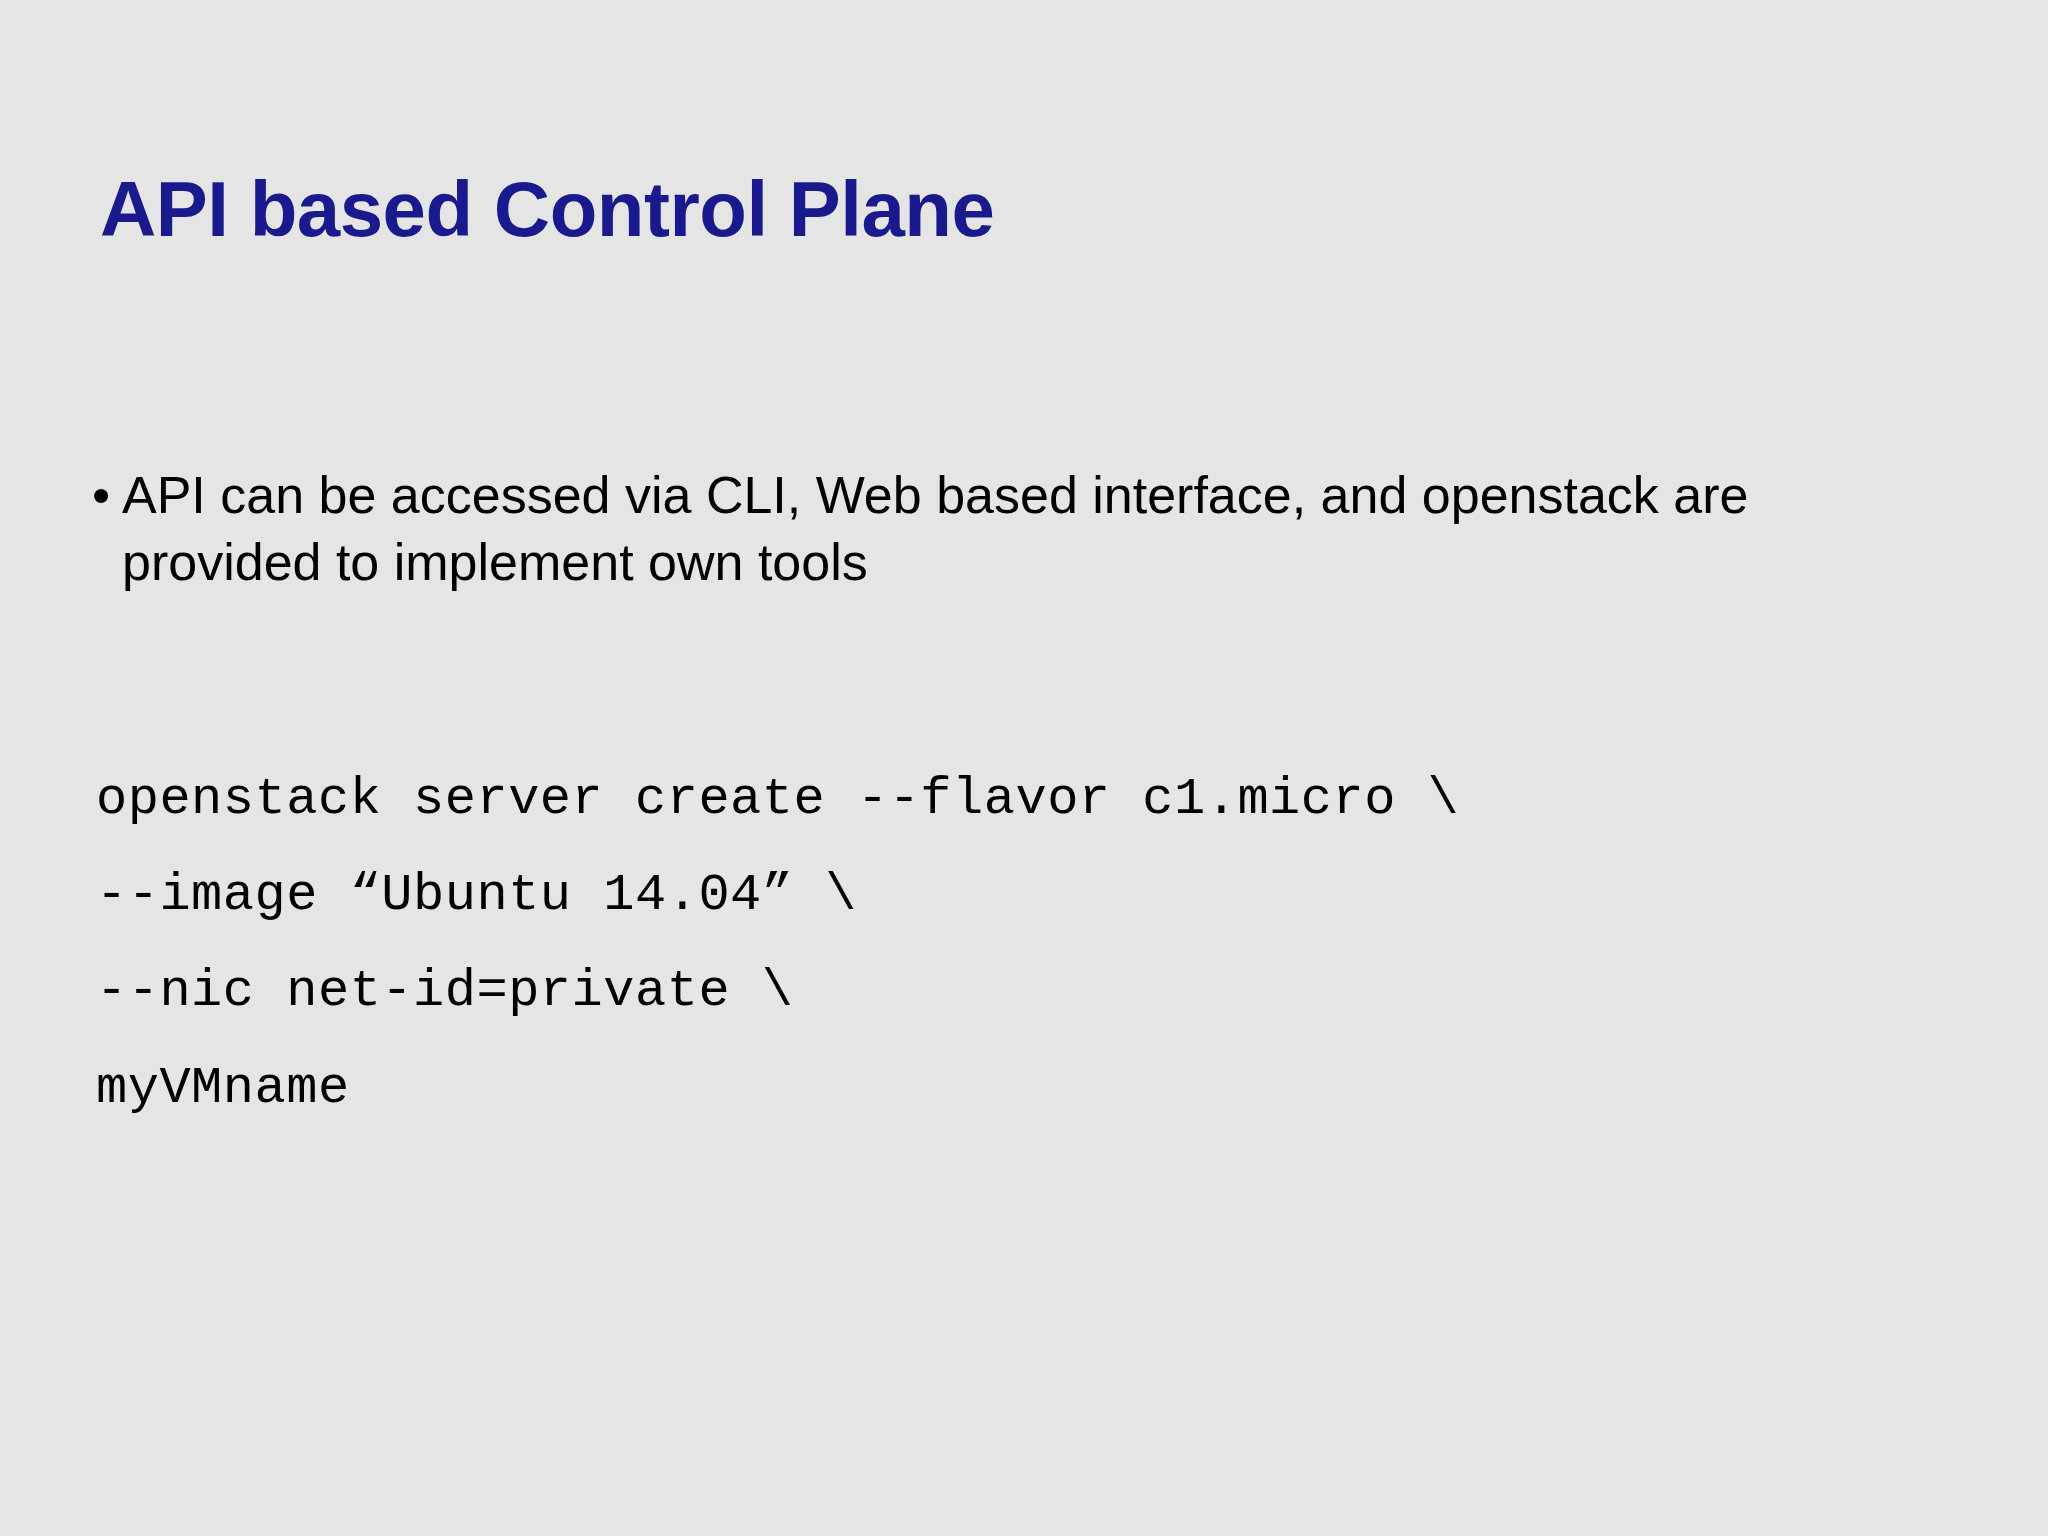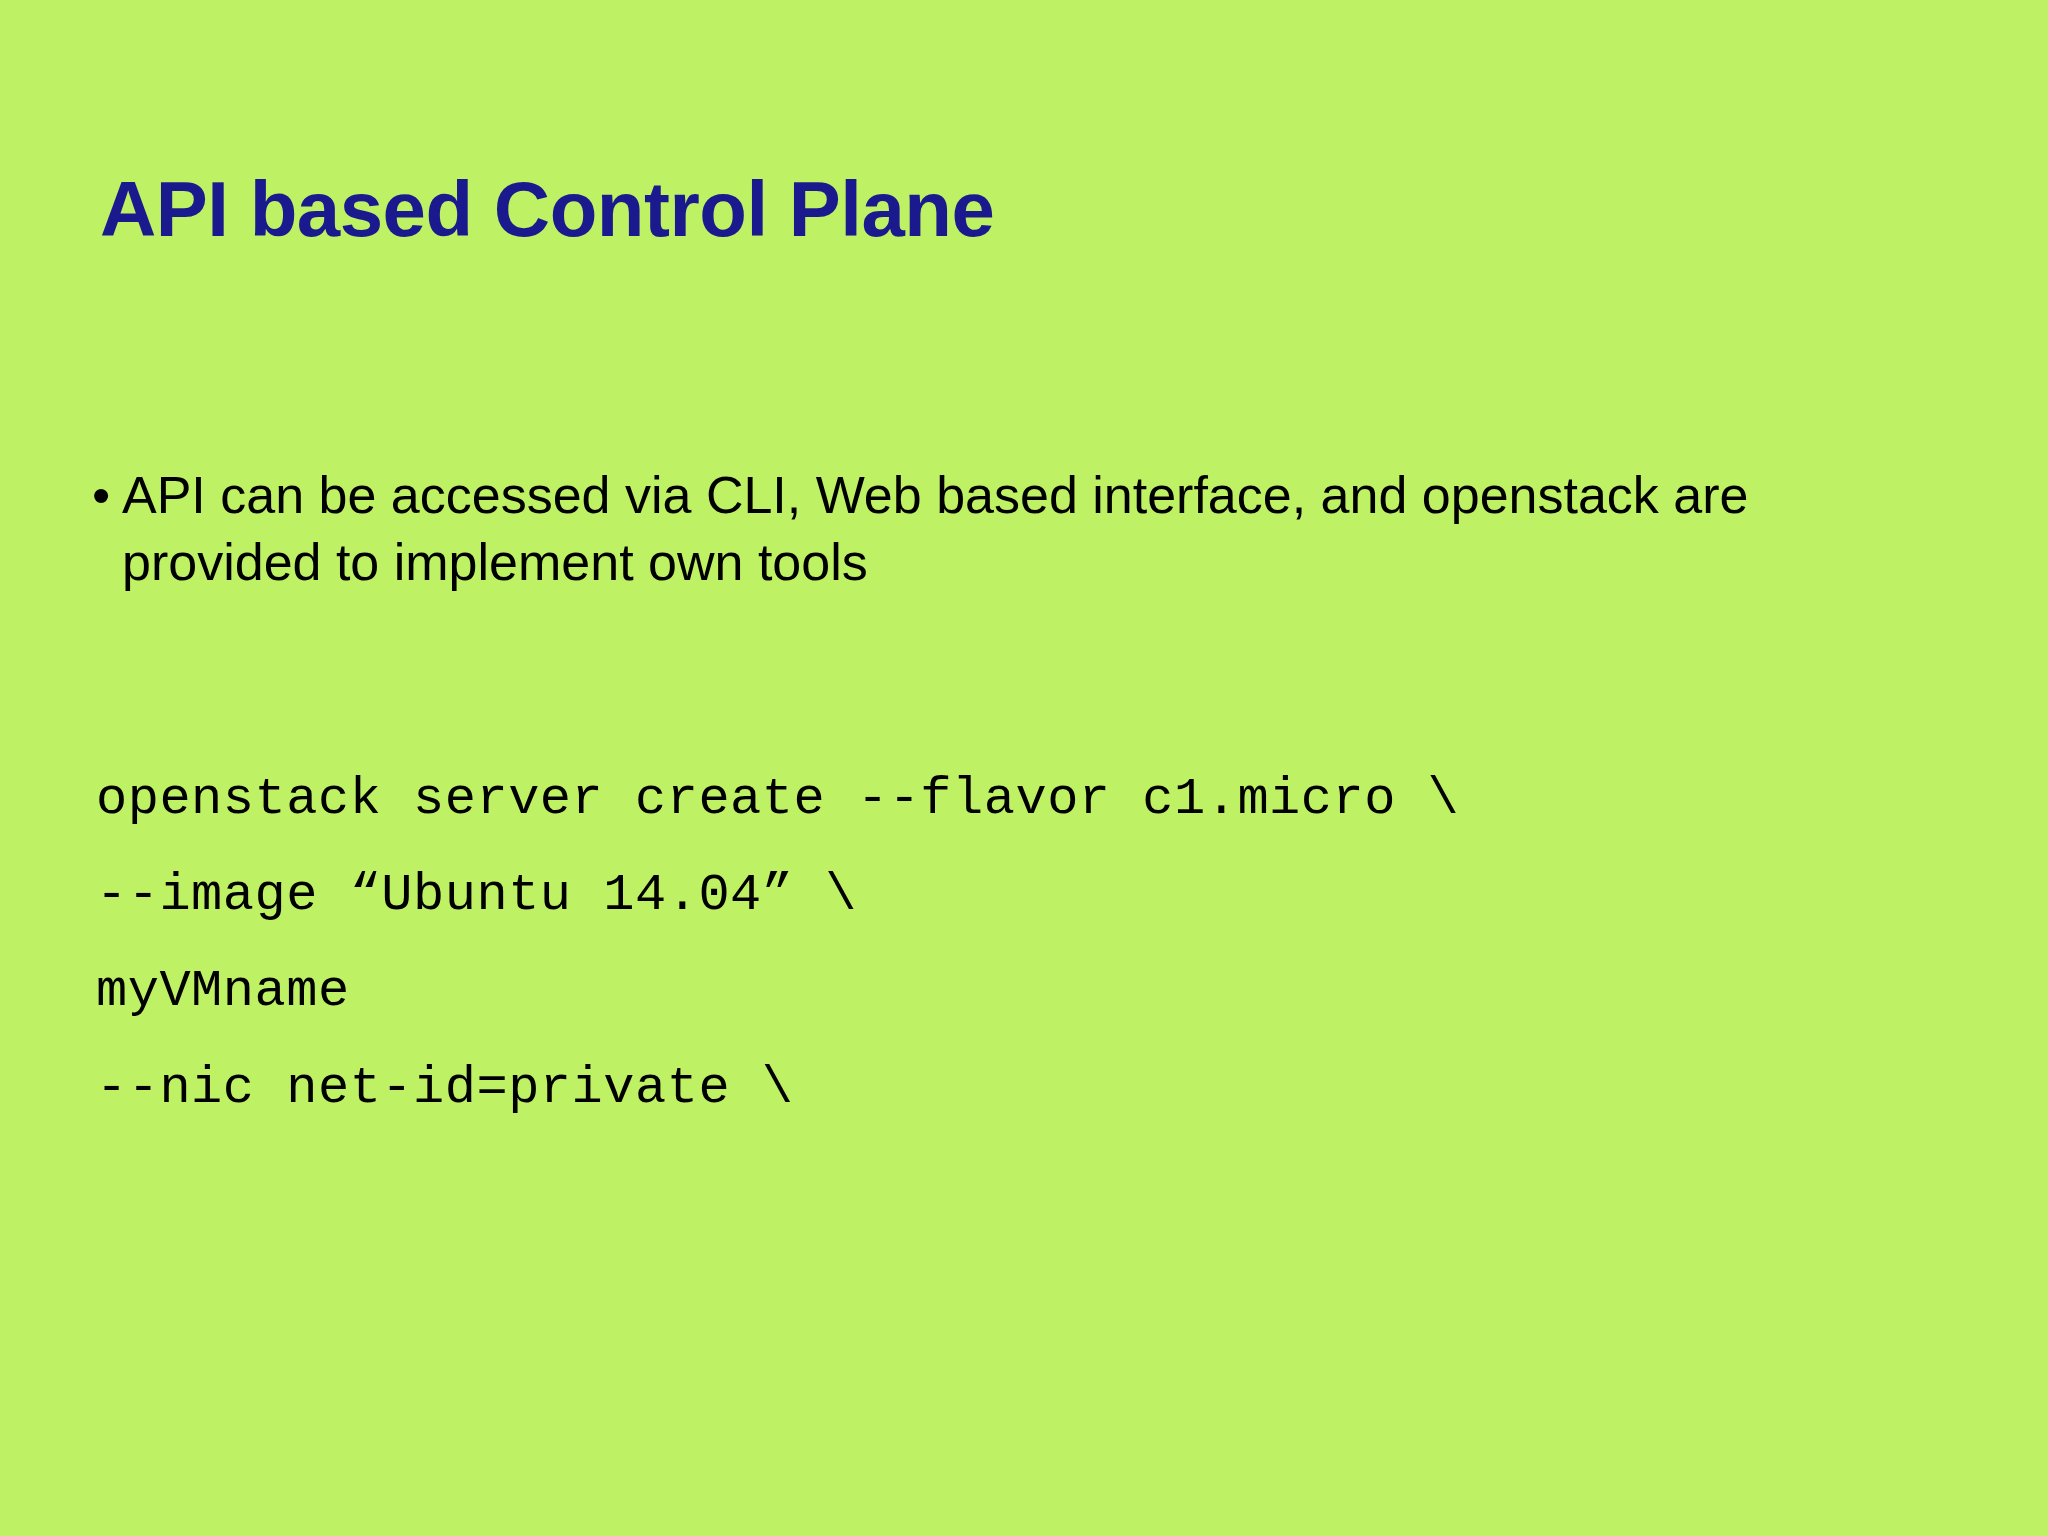--- a/index.html
+++ b/index.html
@@ -11,21 +11,21 @@
     width: 2048px;
     height: 1536px;
     overflow: hidden;
     font-family: "Liberation Sans", sans-serif;
     position: relative;
   }
 
   .slide {
     position: absolute;
     inset: 0;
-    background: #bef264;
+    background: #e5e5e5;
   }
 
   
   .slide-title {
     position: absolute;
     left: 100px;
     top: 118px;
     font-family: "Liberation Sans", sans-serif;
     font-size: 78px;
     font-weight: bold;
@@ -96,22 +96,22 @@
   <div class="bullet-list">
     <div class="bullet-item">
       <span class="bullet-marker">•</span>
       <span class="bullet-text">API can be accessed via CLI, Web based interface, and openstack are provided to implement own tools</span>
     </div>
   </div>
 
   <div class="code-block">
     <div class="code-line">openstack server create --flavor c1.micro \</div>
     <div class="code-line">--image “Ubuntu 14.04” \</div>
+    <div class="code-line">--nic net-id=private \</div>
     <div class="code-line">myVMname</div>
-    <div class="code-line">--nic net-id=private \</div>
   </div>
 
   <div class="footer">
     
     
     
   </div>
 
 </div>
 

